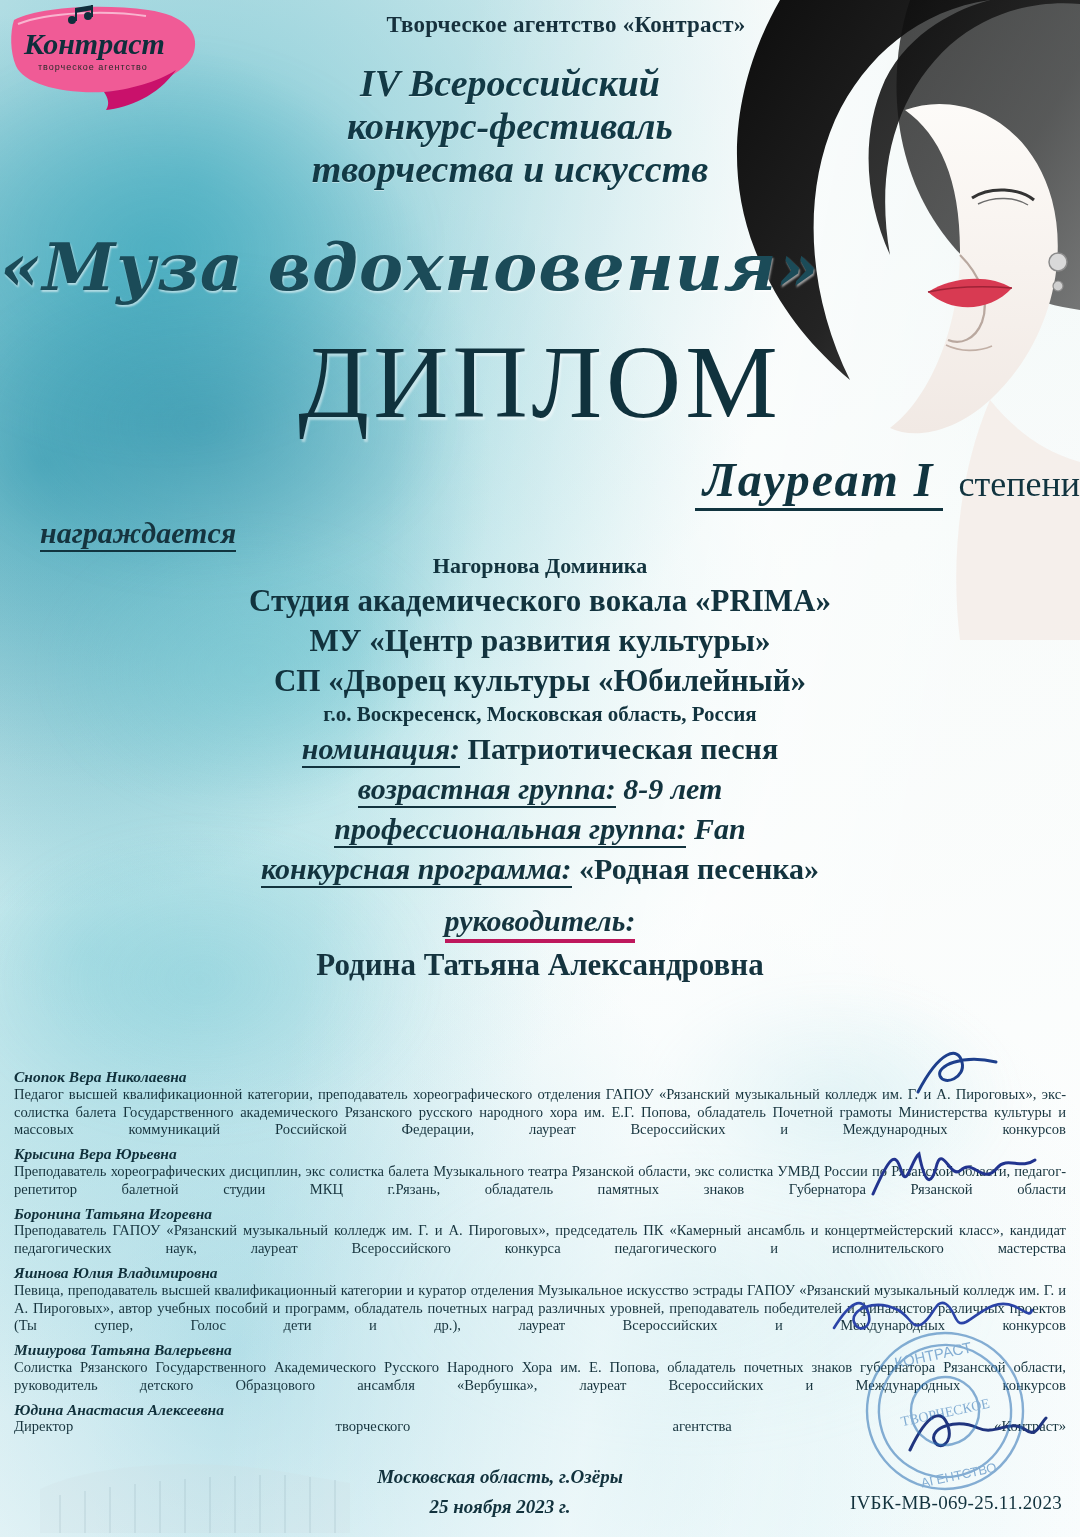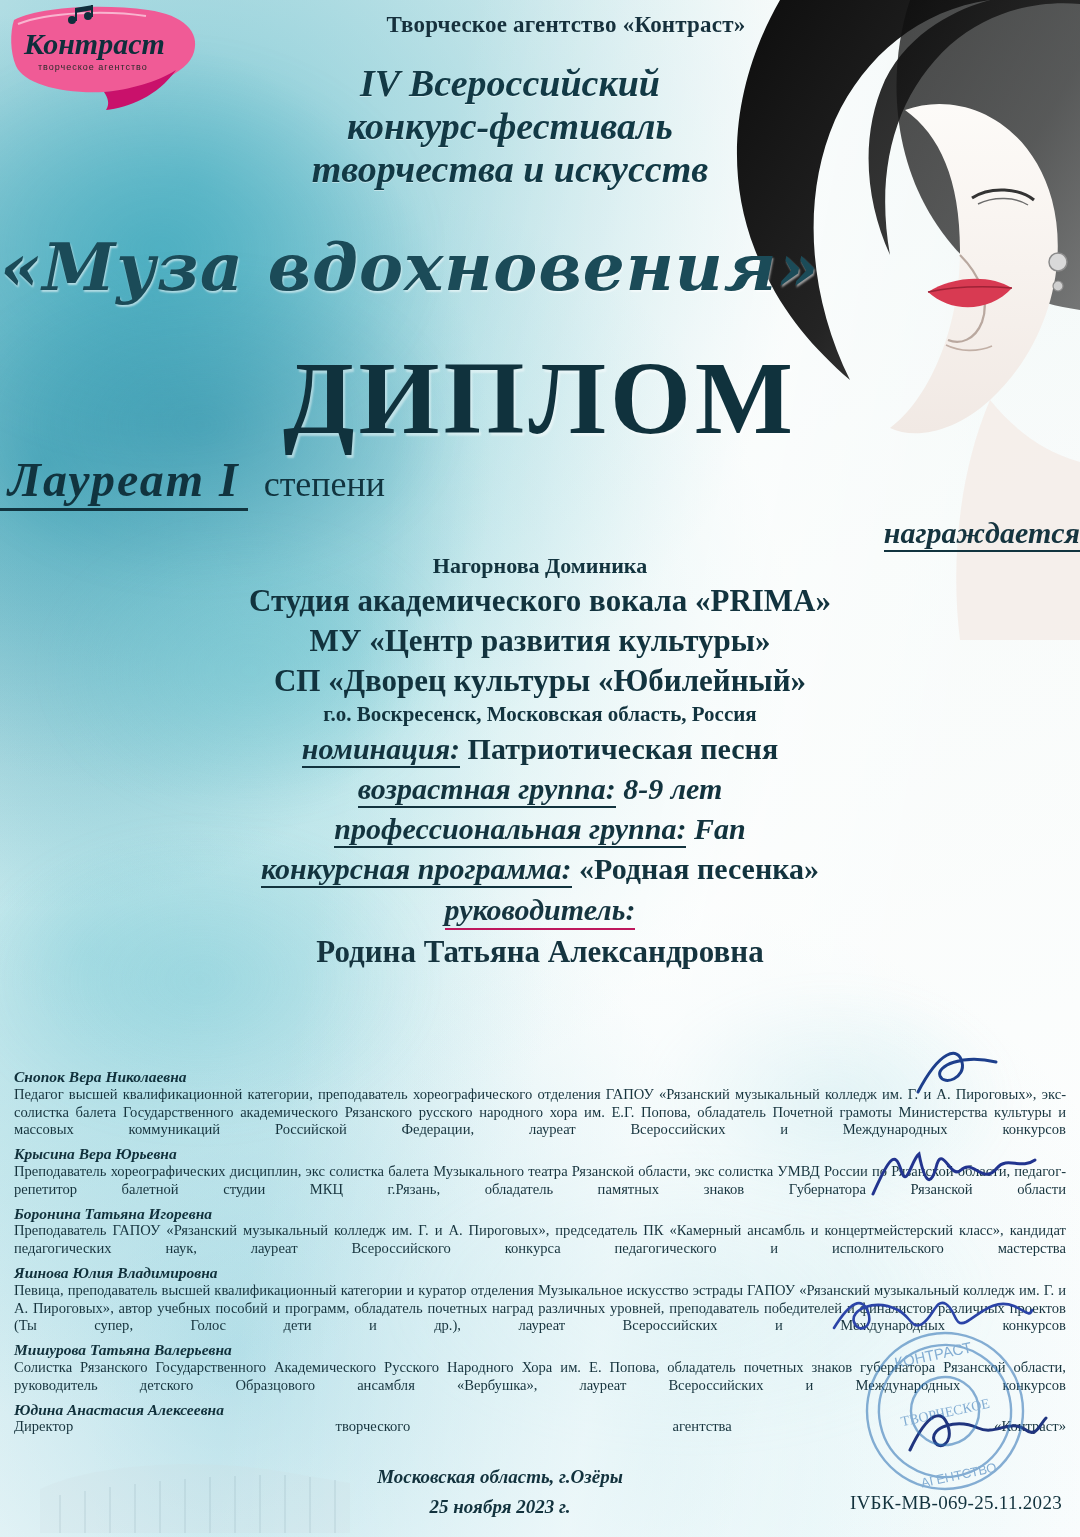--- a/index.html
+++ b/index.html
@@ -98,32 +98,31 @@
     color: #1b4b58;
     letter-spacing: 1px;
     text-shadow: 1px 2px 2px rgba(255,255,255,0.55);
   }
 
   .diplom {
     position: absolute;
     left: 0; right: 0; top: 322px;
     text-align: center;
     font-family: "Liberation Serif", serif;
-    font-weight: bold;
+    font-weight: normal;
     font-size: 104px;
     letter-spacing: 4px;
     color: #10323d;
     text-shadow: 2px 3px 2px rgba(255,255,255,0.45);
-    margin-top: 16px;
   }
 
   .degree-row {
     position: absolute;
     left: 0; right: 0; top: 452px;
-    text-align: left;
+    text-align: right;
     white-space: nowrap;
   }
   .degree-main {
     font-family: "Liberation Serif", serif;
     font-style: italic;
     font-weight: bold;
     font-size: 48px;
     color: #11343f;
     border-bottom: 3px solid #11343f;
     padding: 0 8px 2px 8px;
@@ -132,21 +131,21 @@
   .degree-suffix {
     font-family: "Liberation Serif", serif;
     font-size: 36px;
     color: #11343f;
     margin-left: 16px;
   }
 
   .awarded {
     position: absolute;
     left: 0; right: 0; top: 516px;
-    text-align: right;
+    text-align: left;
     padding-left: 40px;
   }
   .awarded span {
     font-family: "Liberation Serif", serif;
     font-style: italic;
     font-weight: bold;
     font-size: 30px;
     border-bottom: 2px solid #11343f;
     padding-bottom: 1px;
   }
@@ -178,26 +177,26 @@
   .field-label {
     font-style: italic;
     font-weight: bold;
     border-bottom: 2px solid #12333e;
     padding-bottom: 1px;
   }
   .field-value { font-weight: bold; }
   .field-value.it { font-style: italic; }
 
   .leader-label {
-    margin-top: 3px;
+    margin-top: 14px;
     font-family: "Liberation Serif", serif;
     font-style: italic;
     font-weight: bold;
     font-size: 30px;
-    border-bottom: 2px solid #be185d;
+    border-bottom: 4px solid #be185d;
     display: inline-block;
     padding-bottom: 1px;
   }
   .leader-name {
     font-family: "Liberation Serif", serif;
     font-weight: bold;
     font-size: 31px;
     margin-top: 4px;
   }
 

